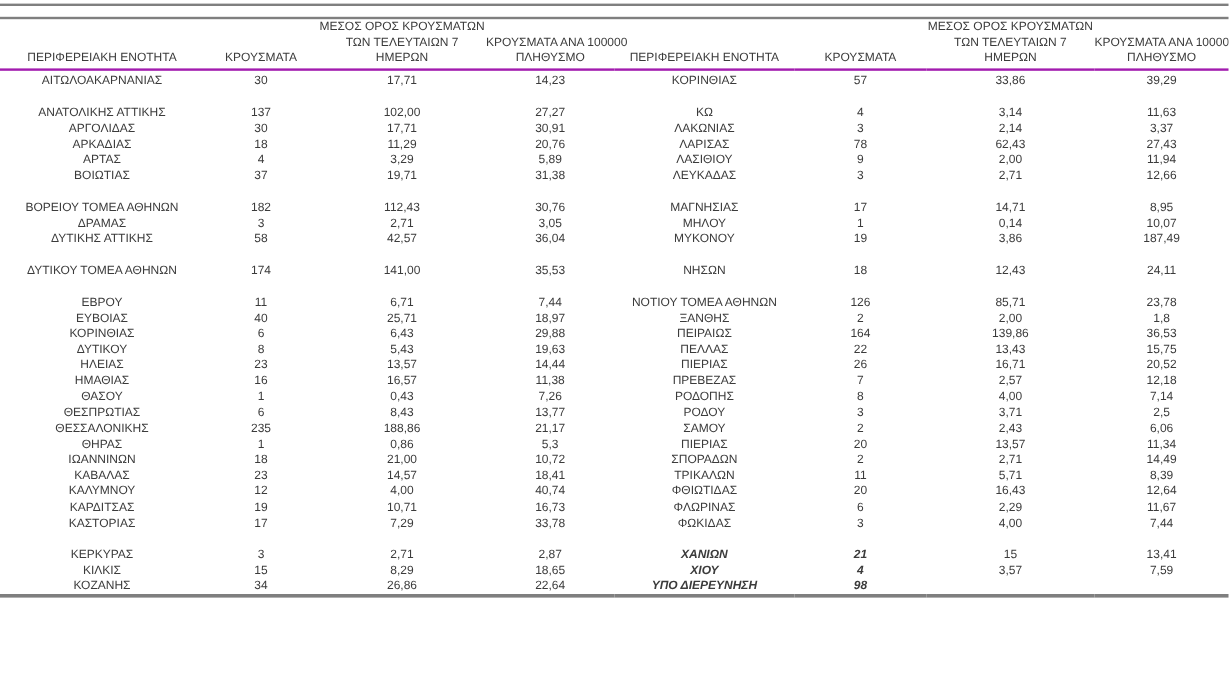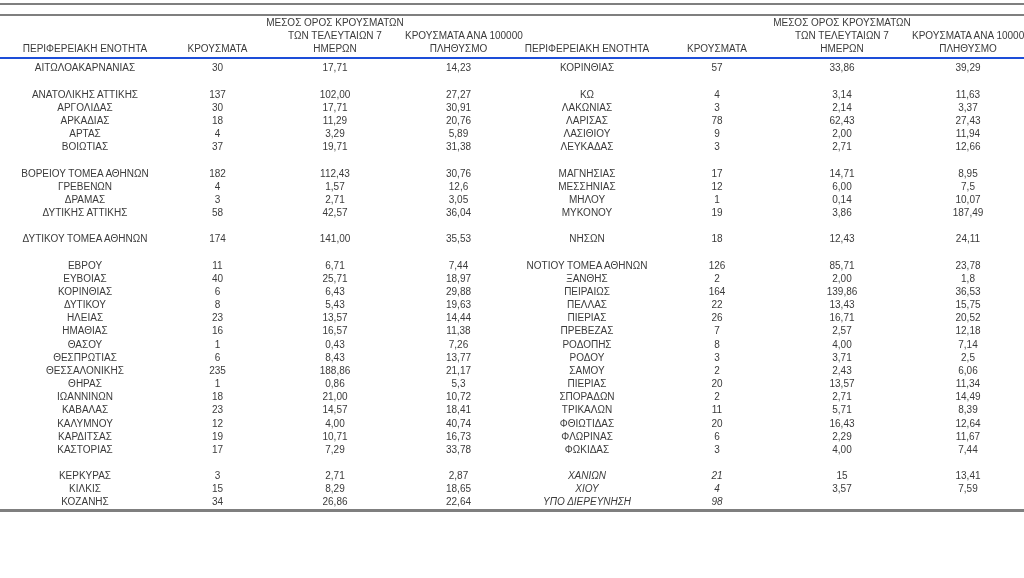--- a/index.html
+++ b/index.html
@@ -35,36 +35,36 @@
     table-layout: fixed;
     border-bottom: 3px solid #7f7f7f;
   }
   table.cases th {
     font-weight: normal;
     font-size: 10px;
     line-height: 12.8px;
     text-align: center;
     vertical-align: bottom;
     padding: 0 0 2px 0;
-    border-bottom: 2px solid #1d4ed8;
+    border-bottom: 2px solid #a21caf;
     white-space: nowrap;
     overflow: visible;
   }
   table.cases td.cell {
     font-size: 10px;
     height: 13.15px;
     line-height: 13.15px;
     text-align: center;
     vertical-align: middle;
     padding: 0;
     white-space: nowrap;
     overflow: visible;
   }
   table.cases tbody tr:first-child td.cell { padding-top: 2px; }
-  td.it { font-style: italic; }
+  td.it { font-style: italic; font-weight: bold; }
   .hline { display: block; }
 </style>
 </head>
 <body>
 
 <div class="page">
   <div class="rule rule-top1"></div>
   <div class="rule rule-top2"></div>
 
   <table class="cases">
@@ -183,30 +183,20 @@
           <td class="cell">ΒΟΡΕΙΟΥ ΤΟΜΕΑ ΑΘΗΝΩΝ</td>
           <td class="cell">182</td>
           <td class="cell">112,43</td>
           <td class="cell">30,76</td>
           <td class="cell">ΜΑΓΝΗΣΙΑΣ</td>
           <td class="cell">17</td>
           <td class="cell">14,71</td>
           <td class="cell">8,95</td>
         </tr>
         <tr>
-          <td class="cell">ΓΡΕΒΕΝΩΝ</td>
-          <td class="cell">4</td>
-          <td class="cell">1,57</td>
-          <td class="cell">12,6</td>
-          <td class="cell">ΜΕΣΣΗΝΙΑΣ</td>
-          <td class="cell">12</td>
-          <td class="cell">6,00</td>
-          <td class="cell">7,5</td>
-        </tr>
-        <tr>
           <td class="cell">ΔΡΑΜΑΣ</td>
           <td class="cell">3</td>
           <td class="cell">2,71</td>
           <td class="cell">3,05</td>
           <td class="cell">ΜΗΛΟΥ</td>
           <td class="cell">1</td>
           <td class="cell">0,14</td>
           <td class="cell">10,07</td>
         </tr>
         <tr>

